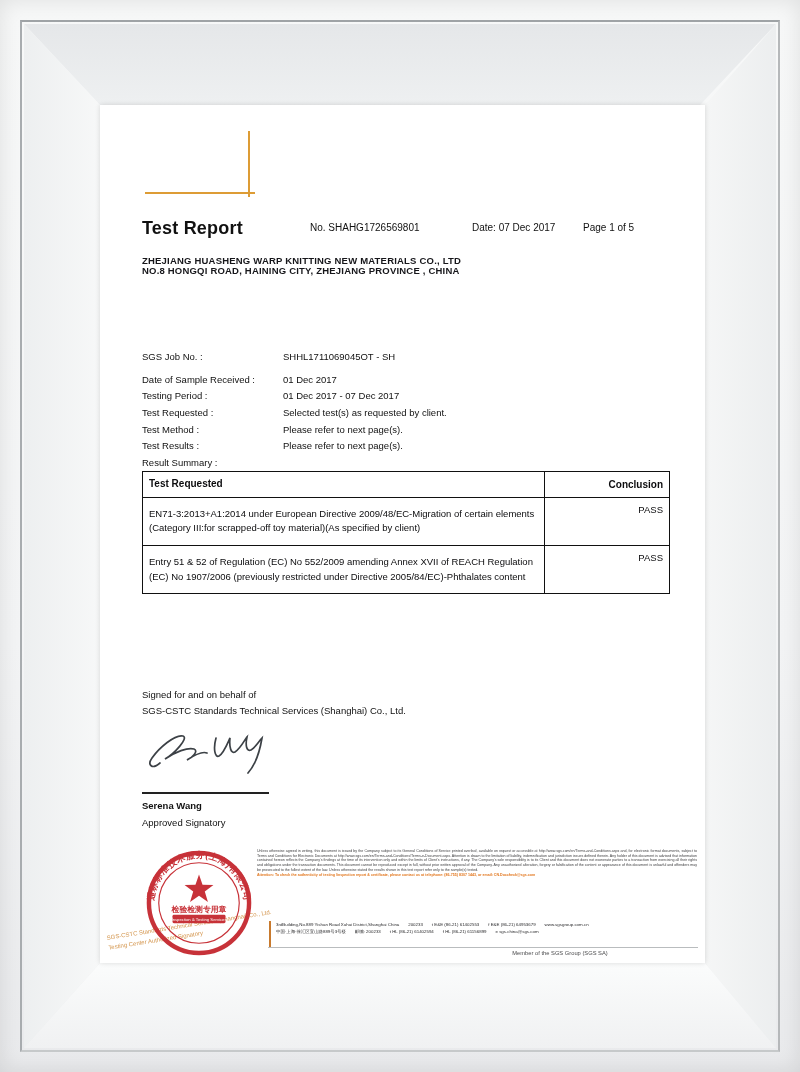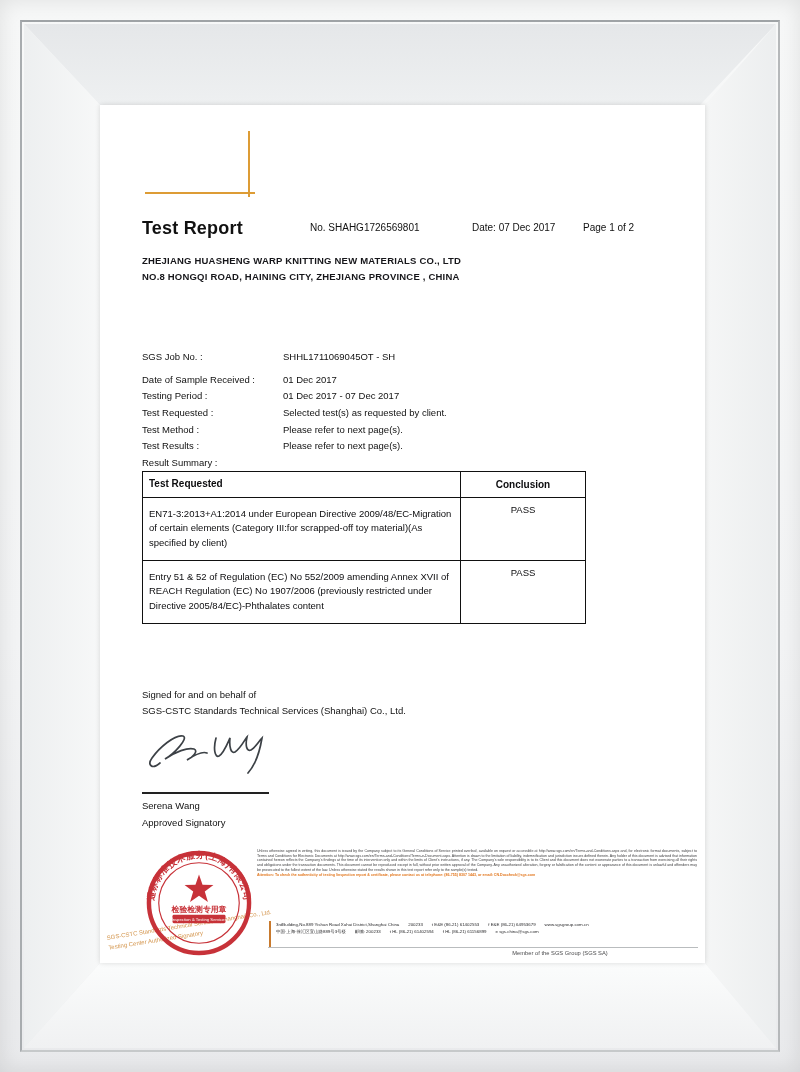--- a/index.html
+++ b/index.html
@@ -27,25 +27,25 @@
   .hdr{top:113px;font-size:10px;color:#111;}
   .hdr-title{left:42px;font-size:18px;font-weight:bold;letter-spacing:.2px;}
   .hdr-no{left:210px;top:117px;}
   .hdr-date{left:372px;top:117px;}
   .hdr-page{left:483px;top:117px;}
   .client{left:42px;font-size:9.5px;font-weight:600;letter-spacing:.2px;color:#16161a;}
   .intro{left:42px;top:224px;font-size:9px;color:#111;}
   .frow{left:42px;font-size:9.5px;color:#111;}
   .frow .lab{display:inline-block;width:141px;}
   .rs-head{left:42px;top:352px;font-size:9.5px;color:#111;}
-  table.rs{position:absolute;left:42px;top:366px;width:444px;border-collapse:collapse;
+  table.rs{position:absolute;left:42px;top:366px;width:528px;border-collapse:collapse;
     font-size:9.5px;color:#0c0c0e;}
   table.rs th,table.rs td{border:1.5px solid #111;padding:9px 6px;vertical-align:top;text-align:left;line-height:1.55;}
   table.rs th{font-weight:bold;font-size:10px;padding:4px 6px;}
-  table.rs .concl{width:112px;text-align:center;vertical-align:top;padding-top:5px;}
+  table.rs .concl{width:112px;text-align:right;vertical-align:top;padding-top:5px;}
   .signed{left:42px;font-size:9.5px;color:#111;}
   .sigline{left:42px;top:687px;width:127px;height:2px;background:#222;}
   .sig-svg{left:44px;top:618px;}
   .fineprint{left:157px;top:744px;width:980px;font-size:8px;line-height:1.28;color:#3c3c3e;
     text-align:justify;transform:scale(0.449);transform-origin:0 0;}
   .fineprint .attn{color:#e2761d;font-weight:bold;margin-top:2px;}
   .addr-vline{left:169px;top:816px;width:2px;height:27px;background:#c87a2e;}
   .addr{left:176px;top:816px;width:760px;font-size:8px;line-height:1.65;color:#2a2a2c;
     transform:scale(0.55);transform-origin:0 0;white-space:nowrap;}
   .addr span{margin-right:14px;}
@@ -67,24 +67,24 @@
   <div class="mat mat-bottom"></div>
 
   <div class="document">
 
     <div class="abs logo-hline"></div>
     <div class="abs logo-vline"></div>
 
     <div class="abs hdr hdr-title">Test Report</div>
     <div class="abs hdr hdr-no">No. SHAHG1726569801</div>
     <div class="abs hdr hdr-date">Date: 07 Dec 2017</div>
-    <div class="abs hdr hdr-page">Page 1 of 2</div>
+    <div class="abs hdr hdr-page">Page 1 of 5</div>
 
     <div class="abs client" style="top:150px;">ZHEJIANG HUASHENG WARP KNITTING NEW MATERIALS CO., LTD</div>
-    <div class="abs client" style="top:166px;">NO.8 HONGQI ROAD, HAINING CITY, ZHEJIANG PROVINCE , CHINA</div>
+    <div class="abs client" style="top:160px;">NO.8 HONGQI ROAD, HAINING CITY, ZHEJIANG PROVINCE , CHINA</div>
 
 
     <div class="abs frow" style="top:246px;">
       <span class="lab">SGS Job No. :</span><span>SHHL1711069045OT - SH</span></div>
     <div class="abs frow" style="top:269px;">
       <span class="lab">Date of Sample Received :</span><span>01 Dec 2017</span></div>
     <div class="abs frow" style="top:285px;">
       <span class="lab">Testing Period :</span><span>01 Dec 2017 - 07 Dec 2017</span></div>
     <div class="abs frow" style="top:302px;">
       <span class="lab">Test Requested :</span><span>Selected test(s) as requested by client.</span></div>
@@ -111,21 +111,21 @@
     </tbody>
       </table>
 
     <div class="abs signed" style="top:584px;">Signed for and on behalf of</div>
     <div class="abs signed" style="top:600px;">SGS-CSTC Standards Technical Services (Shanghai) Co., Ltd.</div>
     <svg class="abs sig-svg" width="140" height="62" viewBox="0 0 140 62">
       <path d="M16,40 C8,47 3,42 8,35 C15,25 31,11 39,13 C45,15 30,31 21,36 C31,29 44,24 50,26 C55,28 48,35 43,37 C49,33 58,28 63,30" stroke="#3c4146" fill="none" stroke-width="1.7" stroke-linecap="round"></path>
       <path d="M72,15 C69,26 71,35 75,33 C80,30 84,19 86,15 C85,24 87,31 91,29 C97,25 101,16 103,14 C101,23 103,29 107,27 C111,25 115,18 118,15 C116,27 113,40 104,50" stroke="#3c4146" fill="none" stroke-width="1.7" stroke-linecap="round"></path>
     </svg>
     <div class="abs sigline"></div>
-    <div class="abs signed" style="top:695px;">Serena Wang</div>
+    <div class="abs signed" style="top:695px;font-weight:bold;">Serena Wang</div>
     <div class="abs signed" style="top:712px;">Approved Signatory</div>
 
     <div class="abs wm">
       <div>SGS-CSTC Standards Technical Services (Shanghai) Co., Ltd.</div>
       <div>Testing Center   Authorized Signatory</div>
     </div>
 
     <div class="abs fineprint">
       <div>Unless otherwise agreed in writing, this document is issued by the Company subject to its General Conditions of Service printed overleaf, available on request or accessible at http://www.sgs.com/en/Terms-and-Conditions.aspx and, for electronic format documents, subject to Terms and Conditions for Electronic Documents at http://www.sgs.com/en/Terms-and-Conditions/Terms-e-Document.aspx. Attention is drawn to the limitation of liability, indemnification and jurisdiction issues defined therein. Any holder of this document is advised that information contained hereon reflects the Company's findings at the time of its intervention only and within the limits of Client's instructions, if any. The Company's sole responsibility is to its Client and this document does not exonerate parties to a transaction from exercising all their rights and obligations under the transaction documents. This document cannot be reproduced except in full, without prior written approval of the Company. Any unauthorized alteration, forgery or falsification of the content or appearance of this document is unlawful and offenders may be prosecuted to the fullest extent of the law. Unless otherwise stated the results shown in this test report refer only to the sample(s) tested.</div>
       <div class="attn">Attention: To check the authenticity of testing /inspection report &amp; certificate, please contact us at telephone: (86-755) 8307 1443, or email: CN.Doccheck@sgs.com</div>

